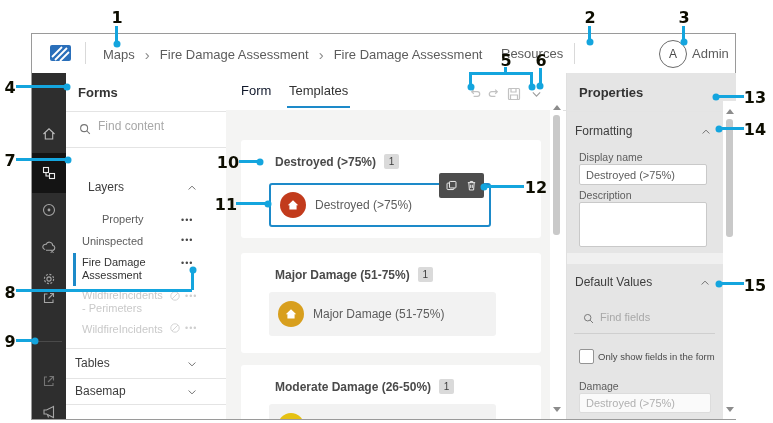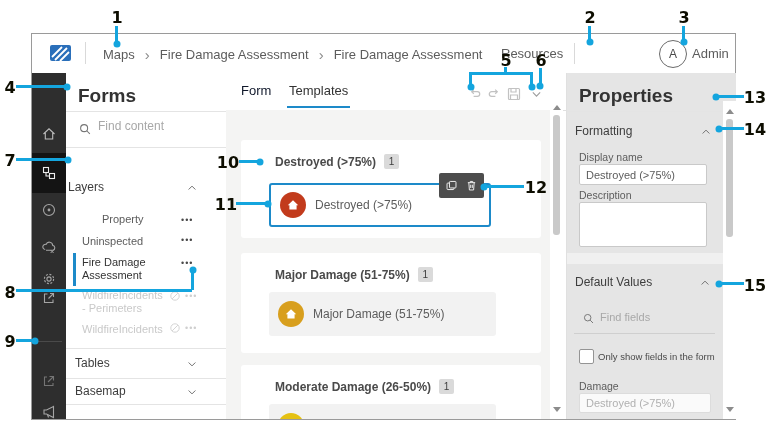--- a/index.html
+++ b/index.html
@@ -17,21 +17,21 @@
   .hdr-link{font-size:13px;color:#5c5c5c;}
   .avatar{position:absolute;width:26px;height:26px;border:1px solid #6b6b6b;border-radius:50%;
     text-align:center;line-height:26px;font-size:12px;color:#4a4a4a;background:#fff;}
   .vdiv{position:absolute;width:1px;background:#d9d9d9;}
   
   .rail{position:absolute;left:0;top:39px;width:34px;height:346px;background:#2e2e2e;}
   .rail-ic{position:absolute;left:0;width:34px;height:34px;display:flex;align-items:center;justify-content:center;}
   .rail-sel{position:absolute;left:0;width:34px;height:40px;background:#141414;display:flex;align-items:center;justify-content:center;}
   
   .formsp{position:absolute;left:34px;top:39px;width:160px;height:346px;background:#fff;border-right:1px solid #e0e0e0;}
-  .ptitle{font-size:19px;font-weight:bold;color:#333;}
+  .ptitle{font-size:13px;font-weight:bold;color:#333;}
   .sect{font-size:12px;color:#3d3d3d;}
   .litem{font-size:11px;color:#5c5c5c;line-height:13px;}
   .dots{font-size:9px;letter-spacing:1px;color:#4a4a4a;}
   .dots.dis{color:#cfcfcf;}
   .dis-t{color:#c9c9c9 !important;}
   .hline{position:absolute;height:1px;background:#e4e4e4;}
   
   .main{position:absolute;left:194px;top:39px;width:340px;height:346px;background:#fff;}
   .tabbar{position:absolute;left:0;top:0;width:340px;height:37px;border-bottom:1px solid #e0e0e0;background:#fff;}
   .tab{position:absolute;top:10px;font-size:13px;color:#0f172a;}
@@ -159,21 +159,21 @@
       <span class="abs" style="left:12px;top:49px;">
         <svg width="14" height="14" viewBox="0 0 16 16" fill="none" stroke="#767676" stroke-width="1.2">
             <circle cx="7" cy="7" r="4"></circle>
             <path d="M10 10 L13.5 13.5"></path>
           </svg>
       </span>
       <input class="ghost ghost2 abs" style="left: 32px; top: 46px; width: 110px;" placeholder="Find content">
       <span class="hline" style="left:0;top:74px;width:160px;"></span>
 
 
-      <span class="abs sect" style="left:2px;top:107px;">Layers</span>
+      <span class="abs sect" style="left:22px;top:107px;">Layers</span>
       <span class="abs" style="left:120px;top:109px;">
         <svg width="12" height="12" viewBox="0 0 16 16" fill="none" stroke="#6e6e6e" stroke-width="1.3">
             <path d="M3.5 10 L8 5.5 L12.5 10"></path>
           </svg>
       </span>
 
       <div class="abs" style="left:0;top:139px;width:160px;height:19px;">
         <span class="abs litem" style="left:16px;top:1px;padding-left:20px;">Property</span>
         <span class="abs dots" style="left:115px;top:3px;">•••</span>
       </div>

